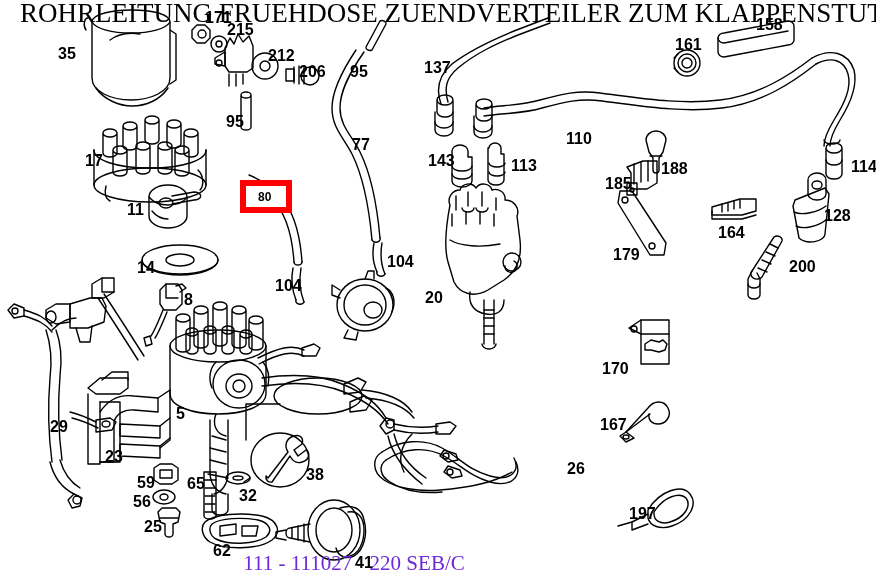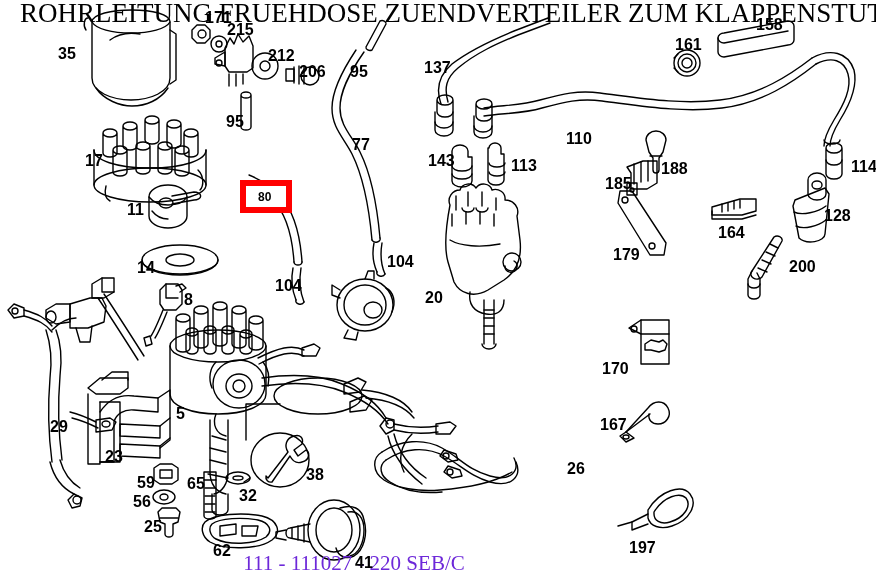--- a/index.html
+++ b/index.html
@@ -511,21 +511,21 @@
       <div class="part-label" style="left: 675px; top: 39px;">161</div>
       <div class="part-label" style="left: 605px; top: 178px;">185</div>
       <div class="part-label" style="left: 661px; top: 163px;">188</div>
       <div class="part-label" style="left: 851px; top: 161px;">114</div>
       <div class="part-label" style="left: 824px; top: 210px;">128</div>
       <div class="part-label" style="left: 718px; top: 227px;">164</div>
       <div class="part-label" style="left: 613px; top: 249px;">179</div>
       <div class="part-label" style="left: 789px; top: 261px;">200</div>
       <div class="part-label" style="left: 602px; top: 363px;">170</div>
       <div class="part-label" style="left: 600px; top: 419px;">167</div>
-      <div class="part-label" style="left: 629px; top: 542px;">197</div>
+      <div class="part-label" style="left: 629px; top: 508px;">197</div>
       <div class="part-label" style="left: 184px; top: 294px;">8</div>
       <div class="part-label" style="left: 50px; top: 421px;">29</div>
       <div class="part-label" style="left: 105px; top: 451px;">23</div>
       <div class="part-label" style="left: 176px; top: 408px;">5</div>
       <div class="part-label" style="left: 137px; top: 477px;">59</div>
       <div class="part-label" style="left: 133px; top: 496px;">56</div>
       <div class="part-label" style="left: 144px; top: 521px;">25</div>
       <div class="part-label" style="left: 187px; top: 478px;">65</div>
       <div class="part-label" style="left: 239px; top: 490px;">32</div>
       <div class="part-label" style="left: 306px; top: 469px; text-align: right;">38</div>

